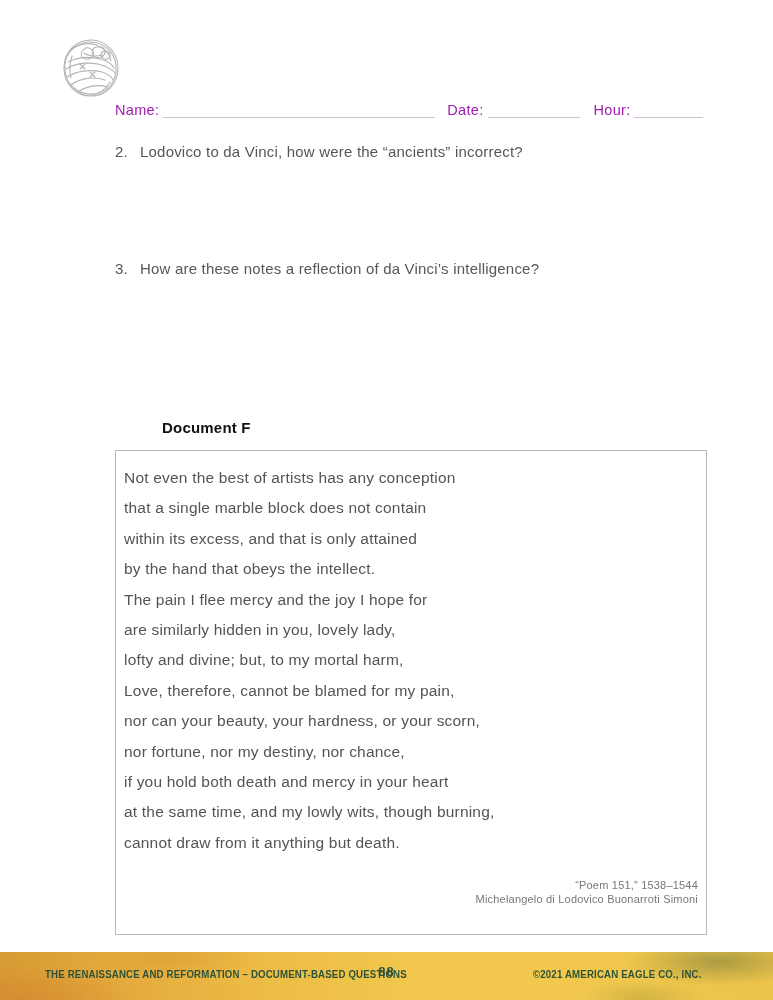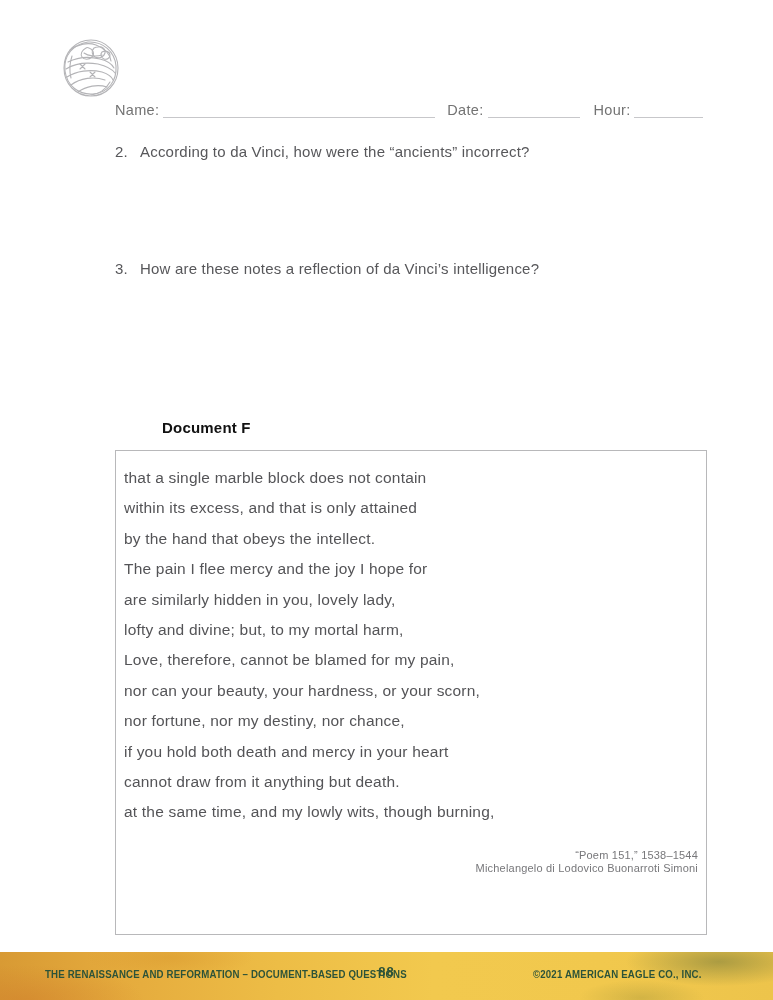--- a/index.html
+++ b/index.html
@@ -26,21 +26,21 @@
   
   .header-row {
     position: absolute;
     left: 115px;
     top: 98px;
     width: 588px;
     height: 20px;
     display: flex;
     align-items: flex-end;
     font-size: 14.5px;
-    color: #737373;
+    color: #a21caf;
     letter-spacing: 0.3px;
   }
   .field-label { white-space: nowrap; padding-right: 4px; }
   .write-line {
     border-bottom: 1px solid #c7c7ca;
     height: 16px;
     display: inline-block;
   }
   .line-name { width: 278px; margin-right: 12px; }
   .line-date { width: 94px;  margin-right: 14px; }
@@ -176,43 +176,44 @@
     <span class="field-label">Name:</span>
     <span class="write-line line-name"></span>
     <span class="field-label">Date:</span>
     <span class="write-line line-date"></span>
     <span class="field-label">Hour:</span>
     <span class="write-line line-hour"></span>
   </div>
 
   <div class="question q2">
     <span class="q-number">2.</span>
-    <span>According to da Vinci, how were the “ancients” incorrect?</span>
+    <span>Lodovico to da Vinci, how were the “ancients” incorrect?</span>
   </div>
 
   <div class="question q3">
     <span class="q-number">3.</span>
     <span>How are these notes a reflection of da Vinci’s intelligence?</span>
   </div>
 
   <div class="doc-heading">Document F</div>
 
   <div class="poem-box">
+    <div class="poem-line">Not even the best of artists has any conception</div>
     <div class="poem-line">that a single marble block does not contain</div>
     <div class="poem-line">within its excess, and that is only attained</div>
     <div class="poem-line">by the hand that obeys the intellect.</div>
     <div class="poem-line">The pain I flee mercy and the joy I hope for</div>
     <div class="poem-line">are similarly hidden in you, lovely lady,</div>
     <div class="poem-line">lofty and divine; but, to my mortal harm,</div>
     <div class="poem-line">Love, therefore, cannot be blamed for my pain,</div>
     <div class="poem-line">nor can your beauty, your hardness, or your scorn,</div>
     <div class="poem-line">nor fortune, nor my destiny, nor chance,</div>
     <div class="poem-line">if you hold both death and mercy in your heart</div>
+    <div class="poem-line">at the same time, and my lowly wits, though burning,</div>
     <div class="poem-line">cannot draw from it anything but death.</div>
-    <div class="poem-line">at the same time, and my lowly wits, though burning,</div>
     <div class="attribution">
       <div>“Poem 151,” 1538–1544</div>
       <div>Michelangelo di Lodovico Buonarroti Simoni</div>
     </div>
   </div>
 
   <div class="footer">
     <span class="footer-title">THE RENAISSANCE AND REFORMATION – DOCUMENT-BASED QUESTIONS</span>
     <span class="footer-page">88</span>
     <span class="footer-copyright">©2021 AMERICAN EAGLE CO., INC.</span>

